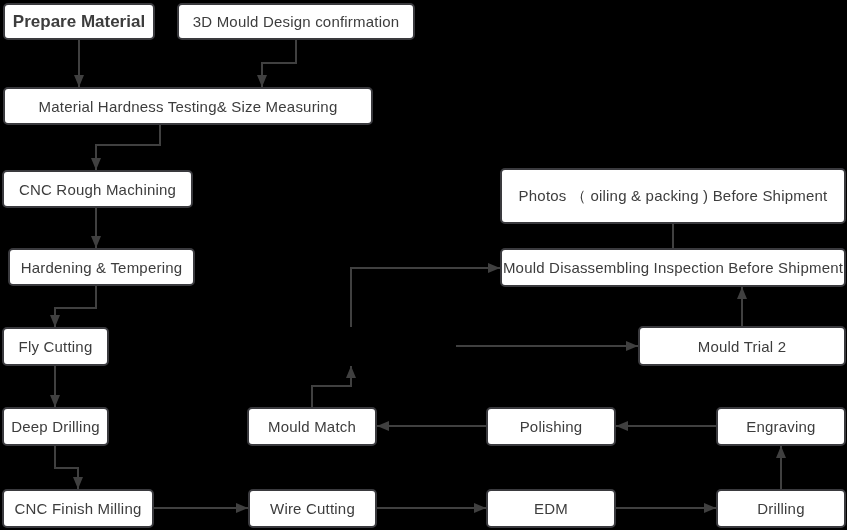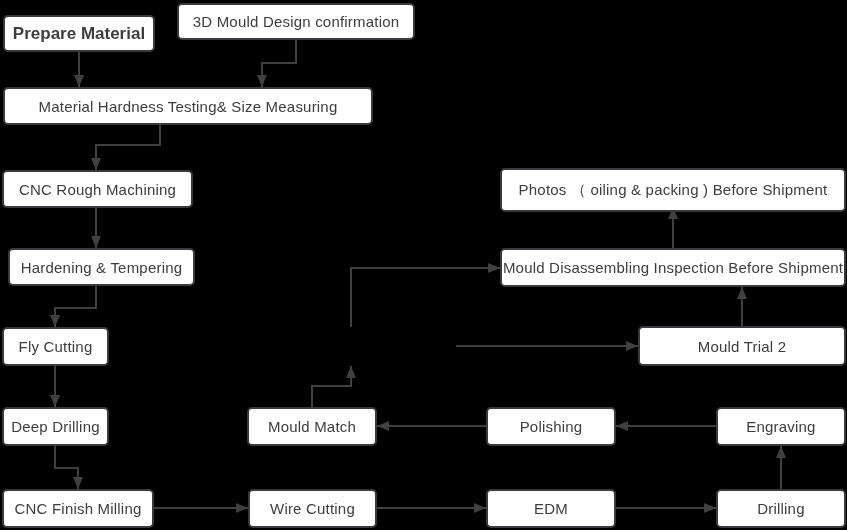--- a/index.html
+++ b/index.html
@@ -25,21 +25,21 @@
     box-sizing:border-box;
     background:var(--box-fill);
     border:2px solid var(--box-border);
     border-radius:5px;
     display:flex;align-items:center;justify-content:center;
     color:var(--text);
     font-size:15px;
     letter-spacing:.2px;
     white-space:nowrap;
   }
-  .node--title{font-size:17px;font-weight:600;letter-spacing:0;margin-top:12px;}
+  .node--title{font-size:17px;font-weight:600;letter-spacing:0;}
 </style>
 </head>
 <body>
 
 <div id="canvas">
 
   <svg id="connectors" viewBox="0 0 847 530" xmlns="http://www.w3.org/2000/svg">
     <defs>
       <marker id="arrow" markerUnits="userSpaceOnUse" markerWidth="14" markerHeight="12" refX="13" refY="6" orient="auto">
         <path class="arrowhead" d="M1,1 L13,6 L1,11 Z"></path>
@@ -91,15 +91,15 @@
 
   <div class="node" style="left:486px;top:407px;width:130px;height:39px">Polishing</div>
 
   <div class="node" style="left:247px;top:407px;width:130px;height:39px">Mould Match</div>
 
 
   <div class="node" style="left:638px;top:326px;width:208px;height:40px">Mould Trial 2</div>
 
   <div class="node" style="left:500px;top:248px;width:346px;height:39px">Mould Disassembling Inspection Before Shipment</div>
 
-  <div class="node" style="left:500px;top:168px;width:346px;height:44px">Photos （ oiling &amp; packing ) Before Shipment</div>
+  <div class="node" style="left:500px;top:168px;width:346px;height:56px">Photos （ oiling &amp; packing ) Before Shipment</div>
 
 </div>
 
 </body></html>

